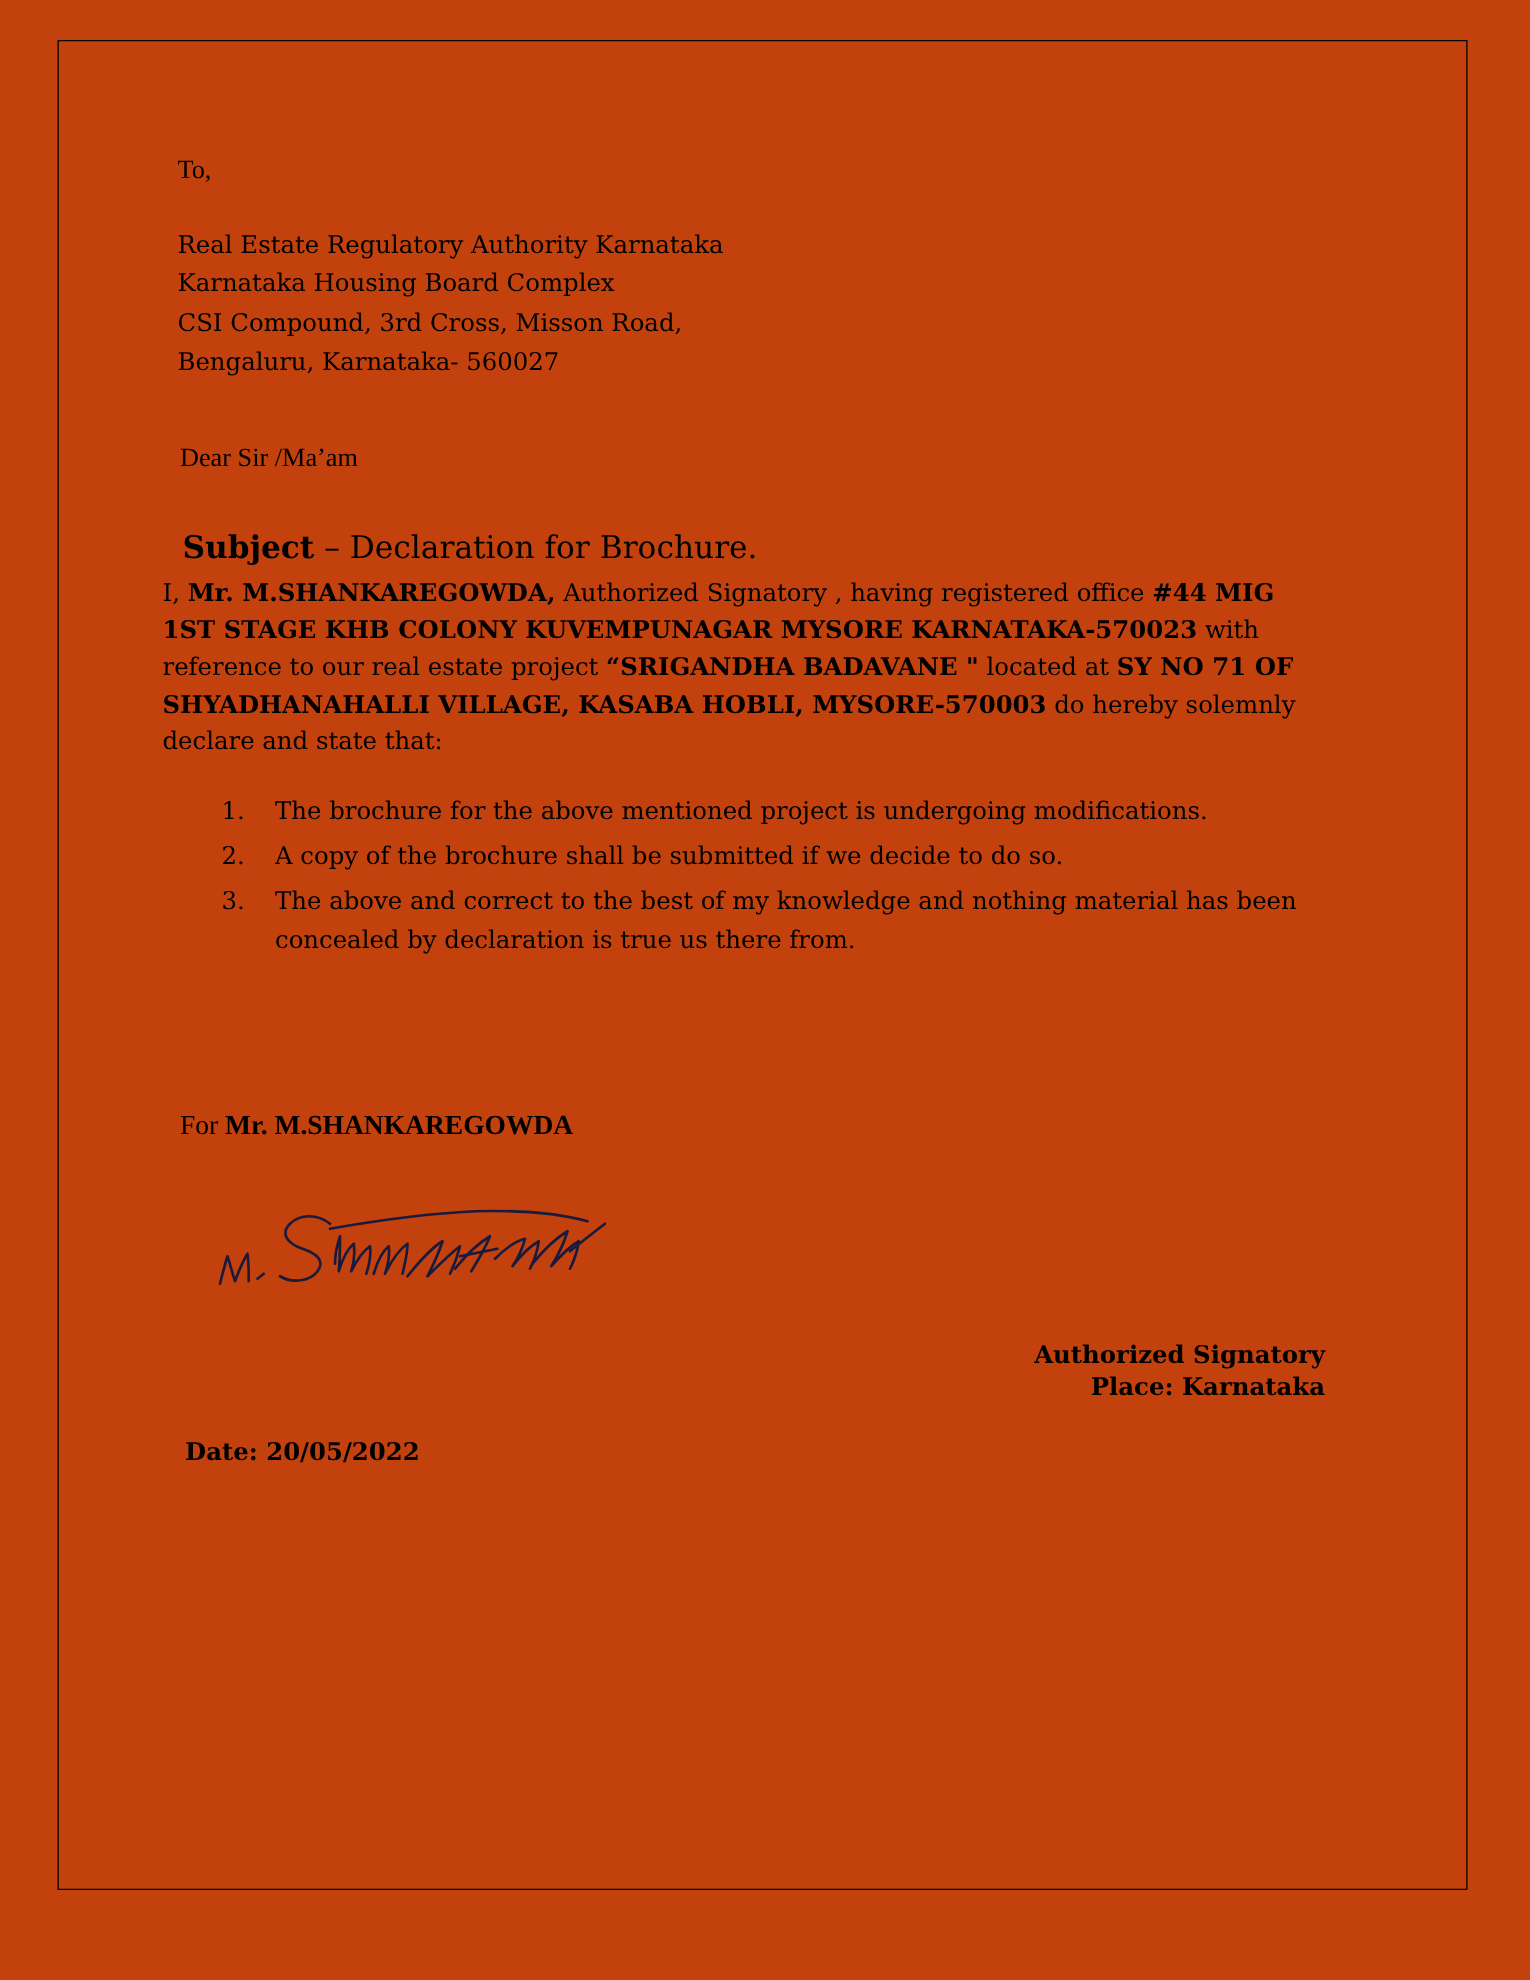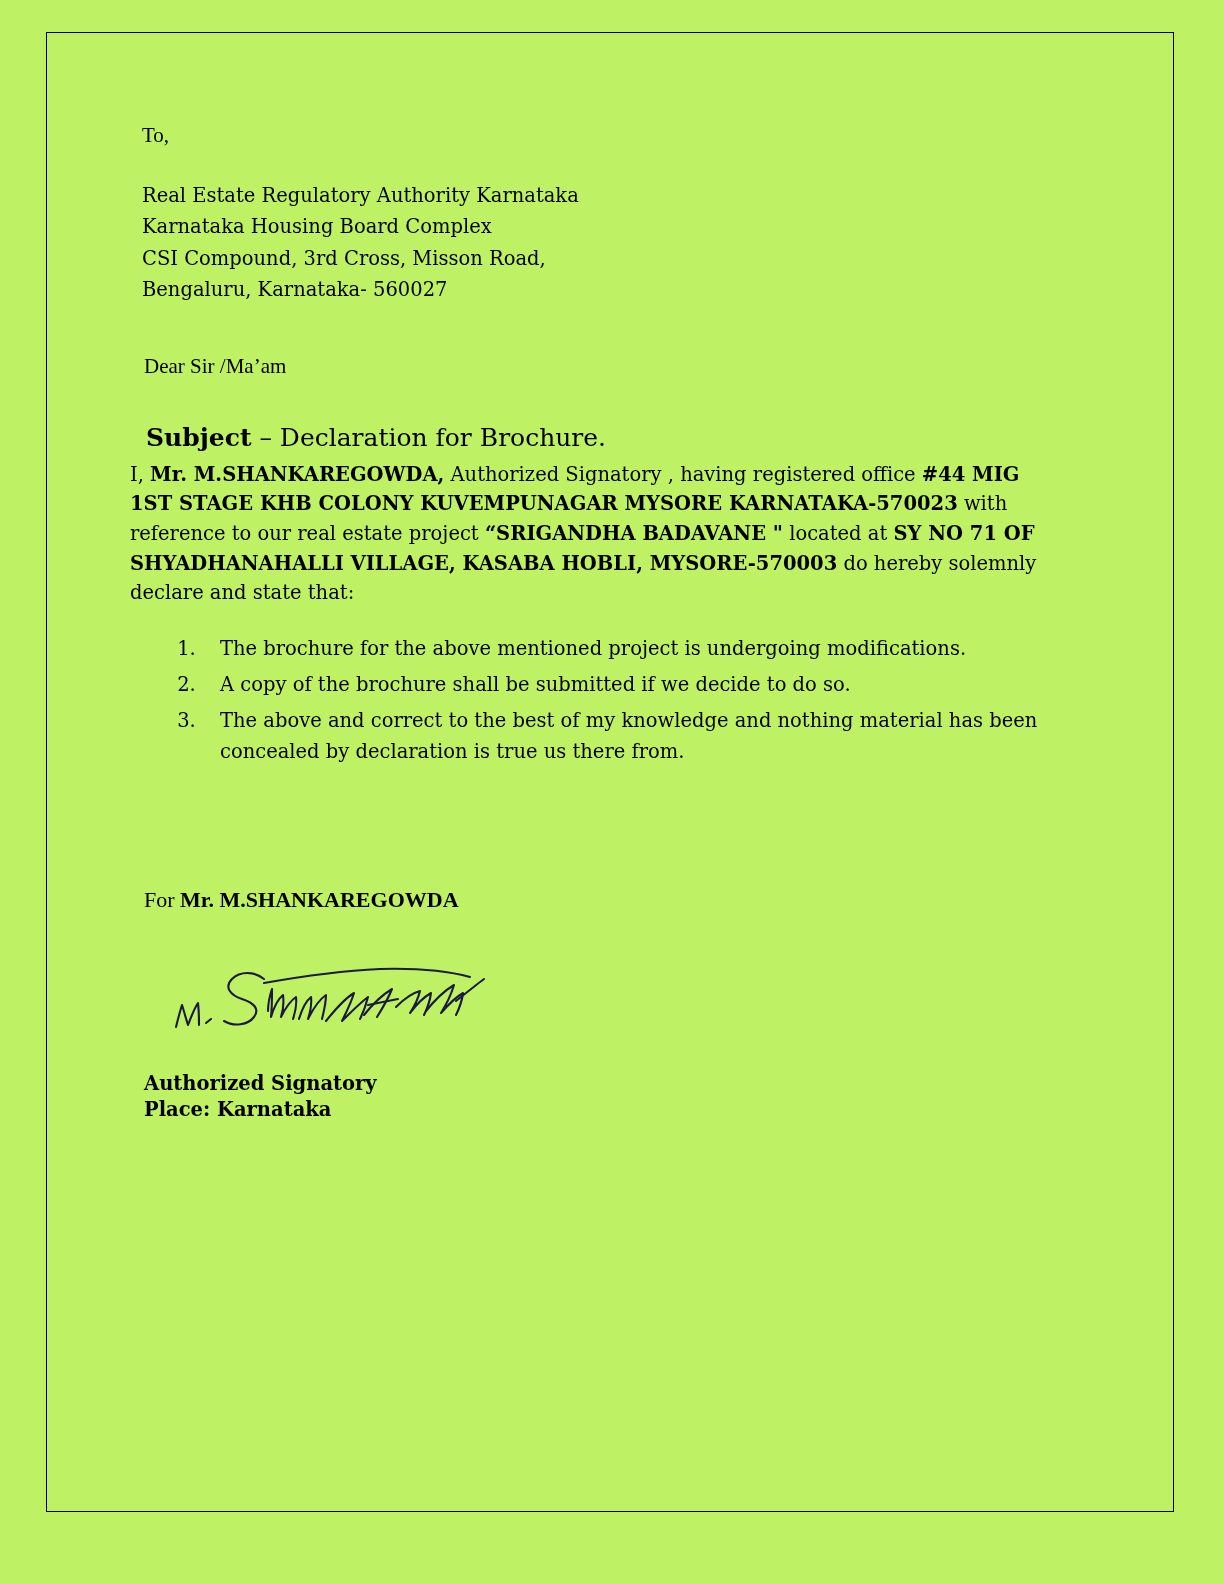--- a/index.html
+++ b/index.html
@@ -11,21 +11,21 @@
     width: 1224px;
     height: 1584px;
     font-family: "Liberation Serif", serif;
     color: #000000;
     overflow: hidden;
   }
   .page {
     position: relative;
     width: 1224px;
     height: 1584px;
-    background: #bef264;
+    background: #c2410c;
     box-sizing: border-box;
   }
   .page-border {
     position: absolute;
     left: 46px;
     top: 32px;
     width: 1128px;
     height: 1480px;
     border: 1px solid #000000;
     box-sizing: border-box;
@@ -105,20 +105,21 @@
   .sig-img {
     display: block;
   }
   .signoff {
     font-family: "DejaVu Serif", serif;
     font-size: 19.5px;
     font-weight: bold;
     line-height: 1.32;
     padding-left: 14px;
     margin-top: 12px;
+    text-align: right;
   }
   .date-line {
     font-family: "DejaVu Serif", serif;
     font-size: 19.5px;
     font-weight: bold;
     padding-left: 18px;
     margin-top: 28px;
   }
 </style>
 </head>
@@ -175,15 +176,16 @@
           <path d="M96 34 C130 28 170 22 212 20 C248 19 280 22 302 28"></path>
         </g>
       </svg>
     </div>
 
     <div class="signoff">
       <div>Authorized Signatory</div>
       <div>Place: Karnataka</div>
     </div>
 
+    <div class="date-line">Date: 20/05/2022</div>
 
   </div>
 </div>
 
 </body></html>

